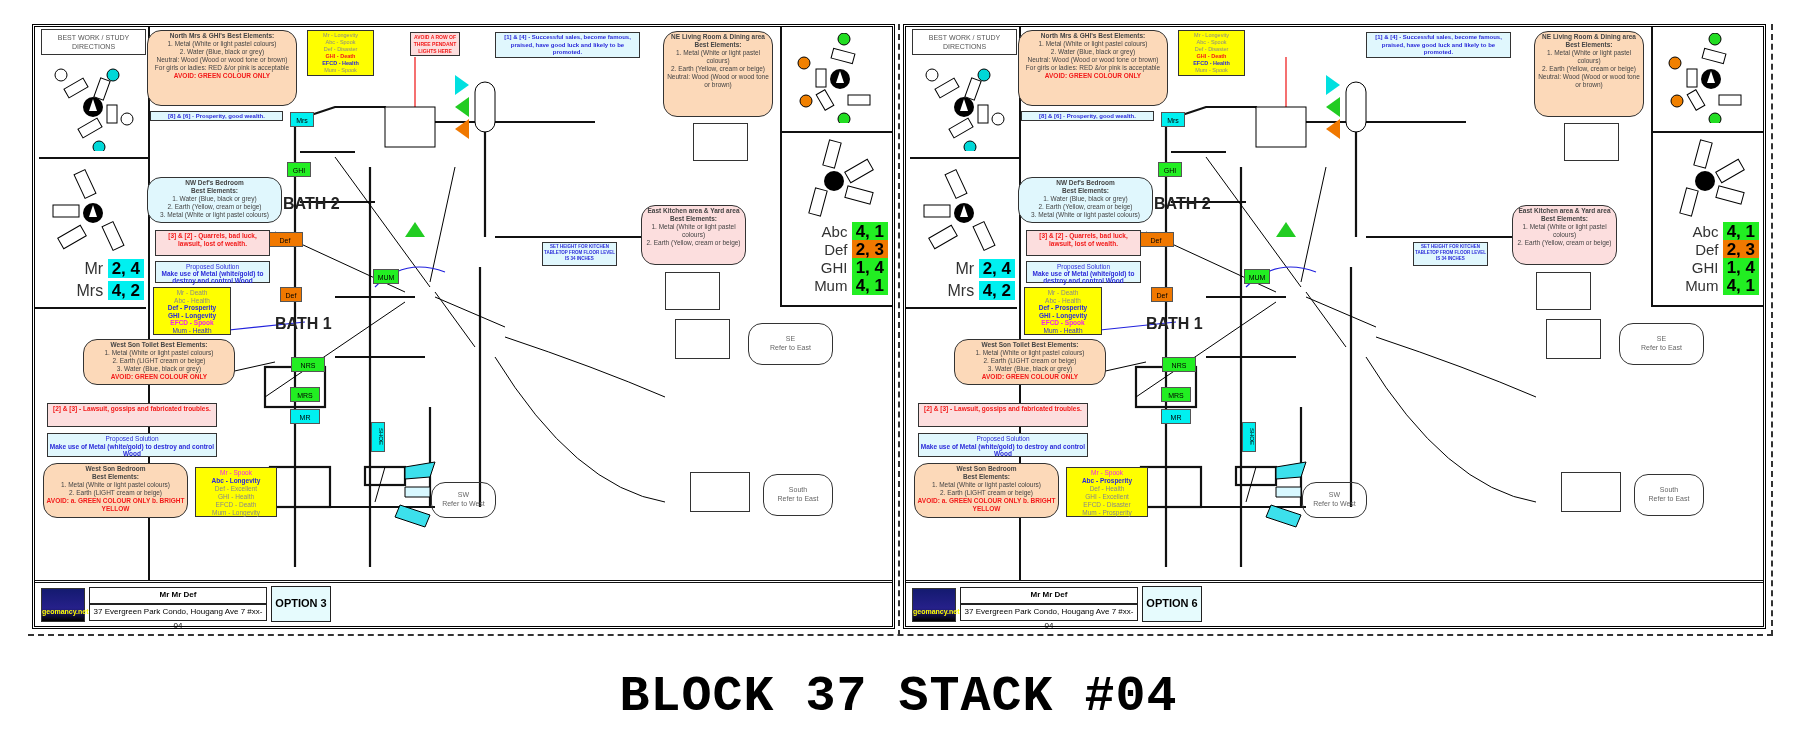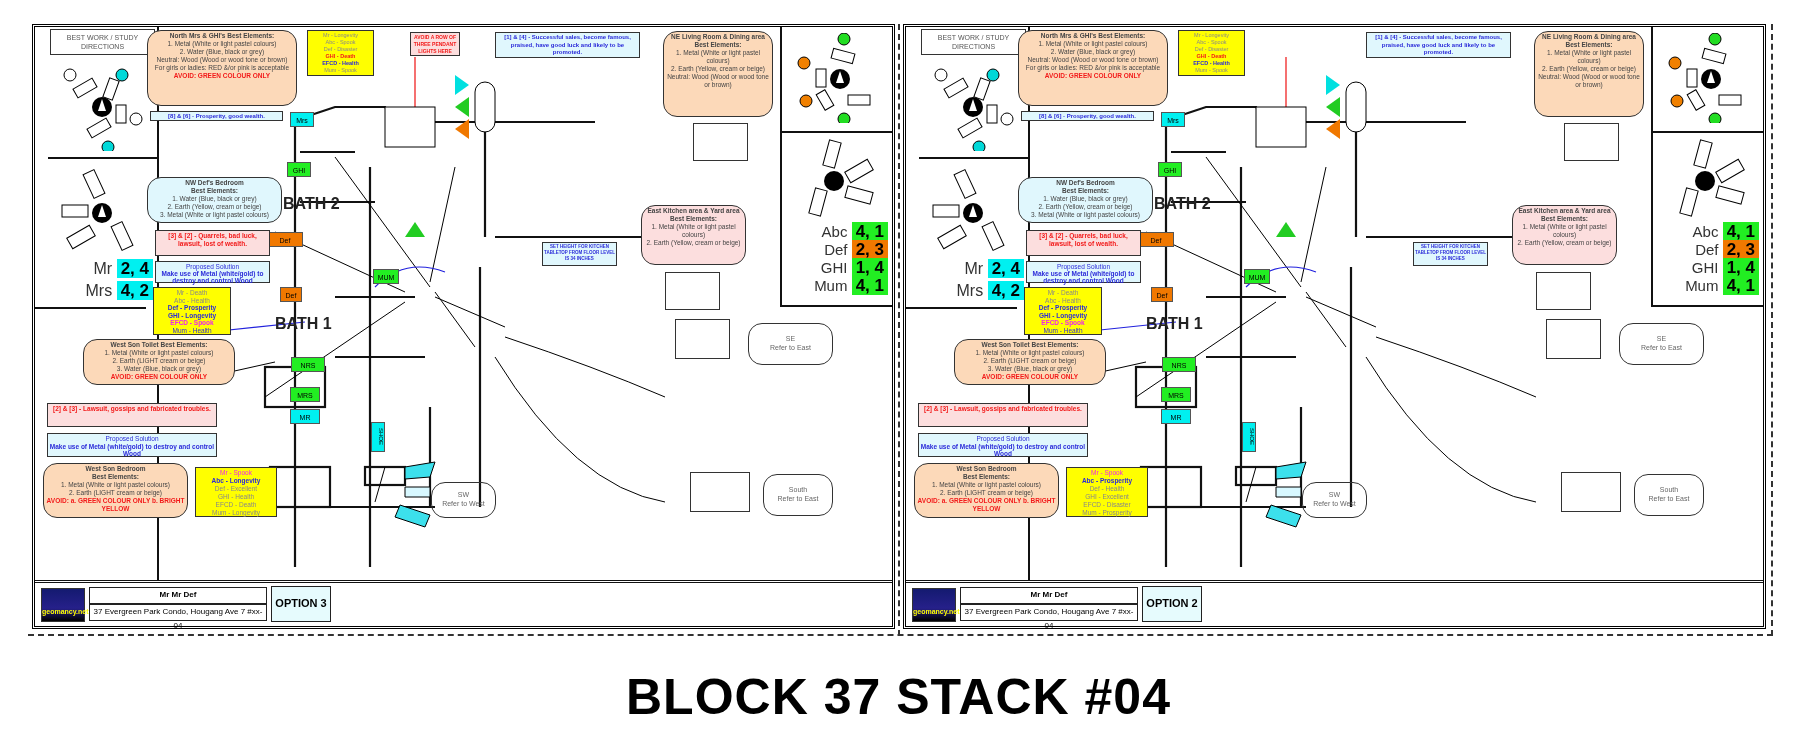--- a/index.html
+++ b/index.html
@@ -3,37 +3,37 @@
 <meta charset="utf-8">
 <style>
   *{box-sizing:border-box;margin:0;padding:0}
   body{width:1797px;height:744px;background:#fff;font-family:"Liberation Sans",sans-serif;position:relative;overflow:hidden}
   .panel{position:absolute;top:24px;width:863px;height:605px;border:3px double #000;background:#fff}
   #panel-1{left:32px}
   #panel-2{left:903px}
   .dash-h{position:absolute;top:634px;left:28px;width:1745px;border-top:2px dashed #333}
   .dash-v{position:absolute;top:24px;left:898px;height:612px;border-left:2px dashed #333}
   .dash-v2{position:absolute;top:24px;left:1771px;height:612px;border-left:2px dashed #333}
-  .big-title{position:absolute;top:668px;left:0;width:1797px;text-align:center;font-weight:bold;font-size:50px;letter-spacing:1px;font-family:Liberation Sans, sans-serif;color:#000}
+  .big-title{position:absolute;top:668px;left:0;width:1797px;text-align:center;font-weight:bold;font-size:50px;letter-spacing:1px;font-family:Liberation Mono, monospace;color:#000}
   .abs{position:absolute}
   .box{position:absolute;border:1.5px solid #333;font-size:6.5px;line-height:8px;text-align:center;color:#444;padding:1px}
   .rbox{border-radius:14px}
   .peach{background:#fcd9b9}
   .pink{background:#fcdede}
   .lightcyan{background:#e0f7fd}
   .yellow{background:#ffff00}
   .red{color:#f21a1a;font-weight:bold}
   .blue{color:#2b2bd9}
   .b{font-weight:bold}
   .tag{position:absolute;font-size:7px;text-align:center;border:1.5px solid #555;line-height:15px}
   .g{background:#22ee22}
   .c{background:#00f0f0}
   .o{background:#f07800}
   .score{font-size:17px;font-weight:bold;color:#000;padding:0 4px}
-  .sidecol{position:absolute;left:13px;top:0;width:111px;border-right:2px solid #111}
+  .sidecol{position:absolute;left:4px;top:0;width:111px;border-right:2px solid #111}
   .footer{position:absolute;left:0;right:0;bottom:0;height:46px;border-top:3px double #111}
   .svgwrap{position:absolute;left:0;top:0;width:100%;height:100%;pointer-events:none}
 </style>
 </head>
 <body>
 
 <div class="panel" id="panel-1">
 
   <div class="sidecol" style="height:553px">
     <div class="abs" style="left:2px;top:2px;width:105px;height:26px;border:1.5px solid #333;font-size:7px;line-height:9px;text-align:center;color:#555;padding-top:3px">BEST WORK / STUDY DIRECTIONS</div>
@@ -485,21 +485,21 @@
     <div>SW</div>
       <div>Refer to West</div>
   </div>
 
   <div class="footer">
     <div class="abs" style="left:6px;top:5px;width:44px;height:34px;background:linear-gradient(180deg,#141a70 0%,#26208a 60%,#000 100%);color:#ff0;font-size:7px;font-weight:bold;text-align:center;padding-top:19px;border:1px solid #333">
       <span>geomancy.net</span>
     </div>
     <div class="abs" style="left:54px;top:4px;width:178px;height:17px;border:1.5px solid #222;font-size:8px;line-height:14px;text-align:center;font-weight:bold">Mr Mr Def</div>
     <div class="abs" style="left:54px;top:21px;width:178px;height:17px;border:1.5px solid #222;font-size:8px;line-height:14px;text-align:center">37 Evergreen Park Condo, Hougang Ave 7 #xx-04</div>
-    <div class="abs" style="left:236px;top:3px;width:60px;height:36px;border:1.5px solid #222;background:#e6fbfd;font-size:11px;font-weight:bold;line-height:33px;text-align:center">OPTION 2</div>
+    <div class="abs" style="left:236px;top:3px;width:60px;height:36px;border:1.5px solid #222;background:#e6fbfd;font-size:11px;font-weight:bold;line-height:33px;text-align:center">OPTION 6</div>
   </div>
 </div>
 
 <div class="dash-h"></div>
 <div class="dash-v"></div>
 <div class="dash-v2"></div>
 
 <div class="big-title">BLOCK 37 STACK #04</div>
 
 </body></html>

